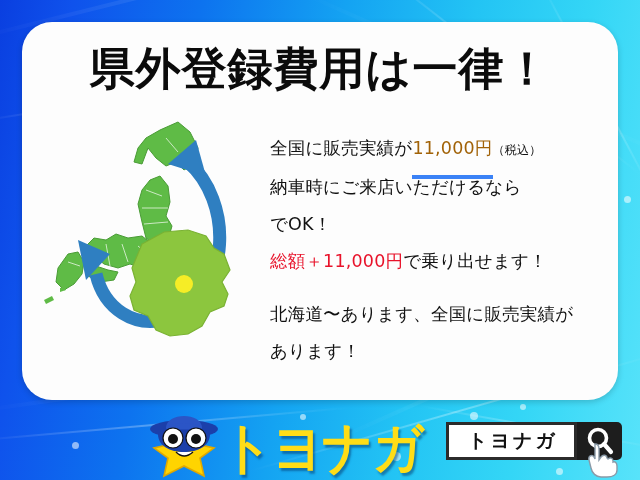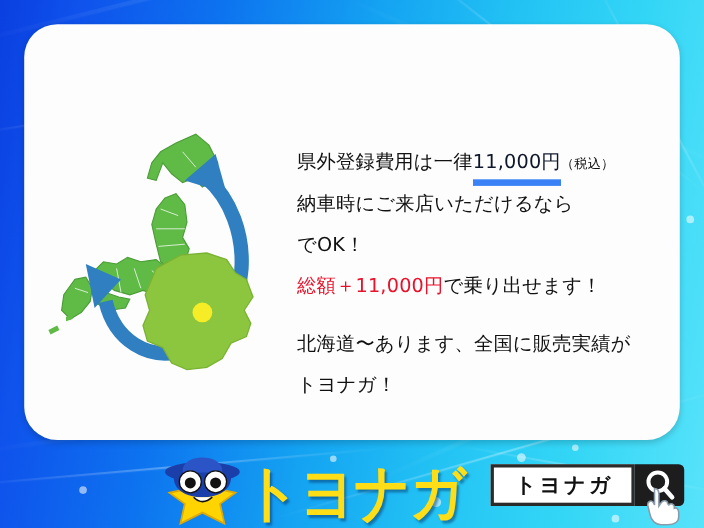--- a/index.html
+++ b/index.html
@@ -97,23 +97,23 @@
     font-family: "DejaVu Sans", "Liberation Sans", sans-serif;
   }
   .copy .line {
     font-size: 17.5px;
     line-height: 37px;
     white-space: nowrap;
     letter-spacing: .2px;
   }
   .copy .gap { height: 16px; }
   .price-red {
-    color: #0f172a;
-    border-bottom: 6px solid #3b82f6;
-    padding-bottom: 5px;
+    color: #a16207;
+    border-bottom: 4px solid #3b82f6;
+    padding-bottom: 17px;
   }
   .red-plain { color: #e8122a; margin-top: 25px; }
   .tax {
     font-size: 12px;
     color: #111;
   }
 
   
   .brandbar {
     position: absolute;
@@ -212,20 +212,21 @@
     <div class="netnode" style="left:392px; top:452px; width:9px;  height:9px;"></div>
     <div class="netnode" style="left:300px; top:414px; width:6px;  height:6px;"></div>
     <div class="netnode" style="left:608px; top:432px; width:10px; height:10px;"></div>
     <div class="netnode" style="left:556px; top:468px; width:7px;  height:7px;"></div>
     <div class="netnode" style="left:72px;  top:442px; width:7px;  height:7px;"></div>
     <div class="netnode" style="left:196px; top:466px; width:6px;  height:6px;"></div>
   </div>
 
   <div class="card">
 
+    <div class="headline">県外登録費用は一律！</div>
 
     <div class="map-wrap">
       <svg viewBox="0 0 230 280" xmlns="http://www.w3.org/2000/svg">
         <g>
 
           <path fill="#5fbb46" stroke="#4a9c36" stroke-width="1" d="M122 26 L140 18 L152 28 L160 44 L158 58 L146 66 L138 58 L128 62 L118 54 L110 44 L104 60 L96 58 L100 44 L108 34 Z"></path>
 
           <path fill="#5fbb46" stroke="#4a9c36" stroke-width="1" d="M112 76 L122 72 L130 82 L132 98 L128 112 L134 122 L130 136 L118 142 L108 134 L104 118 L100 100 L104 86 Z"></path>
 
           <path fill="#5fbb46" stroke="#4a9c36" stroke-width="1" d="M104 132 L114 140 L124 142 L132 150 L126 160 L116 158 L104 164 L92 160 L80 164 L66 160 L56 152 L48 142 L56 134 L68 136 L78 130 L90 134 Z"></path>
@@ -262,30 +263,30 @@
           <path fill="#8cc63e" stroke="#7ab233" stroke-width="1.2" d="M104 140 L126 128 L150 126 L168 132 L176 144 L186 150 L192 166 L184 178 L190 190
                L186 202 L172 208 L164 222 L150 230 L132 232 L118 226 L110 212 L96 206 L92 192
                L98 178 L94 164 Z"></path>
           <circle cx="146" cy="180" r="9" fill="#f6ed26"></circle>
         </g>
       </svg>
     </div>
 
     <div class="copy">
       <div class="line">
-        <span>県外登録費用は一律</span><span class="price-red">11,000円</span><span class="tax">（税込）</span>
+        <span>全国に販売実績が</span><span class="price-red">11,000円</span><span class="tax">（税込）</span>
       </div>
       <div class="line">納車時にご来店いただけるなら</div>
       <div class="line">でOK！</div>
       <div class="line">
         <span class="red-plain">総額＋11,000円</span><span>で乗り出せます！</span>
       </div>
       <div class="gap"></div>
       <div class="line">北海道〜あります、全国に販売実績が</div>
-      <div class="line">トヨナガ！</div>
+      <div class="line">あります！</div>
     </div>
   </div>
 
   <div class="brandbar">
 
     <div class="mascot">
       <svg viewBox="0 0 84 74" xmlns="http://www.w3.org/2000/svg">
 
         <path fill="#ffd400" stroke="#e0a800" stroke-width="1.6" d="M42 28 L54 40 L72 44 L58 54 L62 72 L42 62 L22 72 L26 54 L12 44 L30 40 Z"></path>
 

